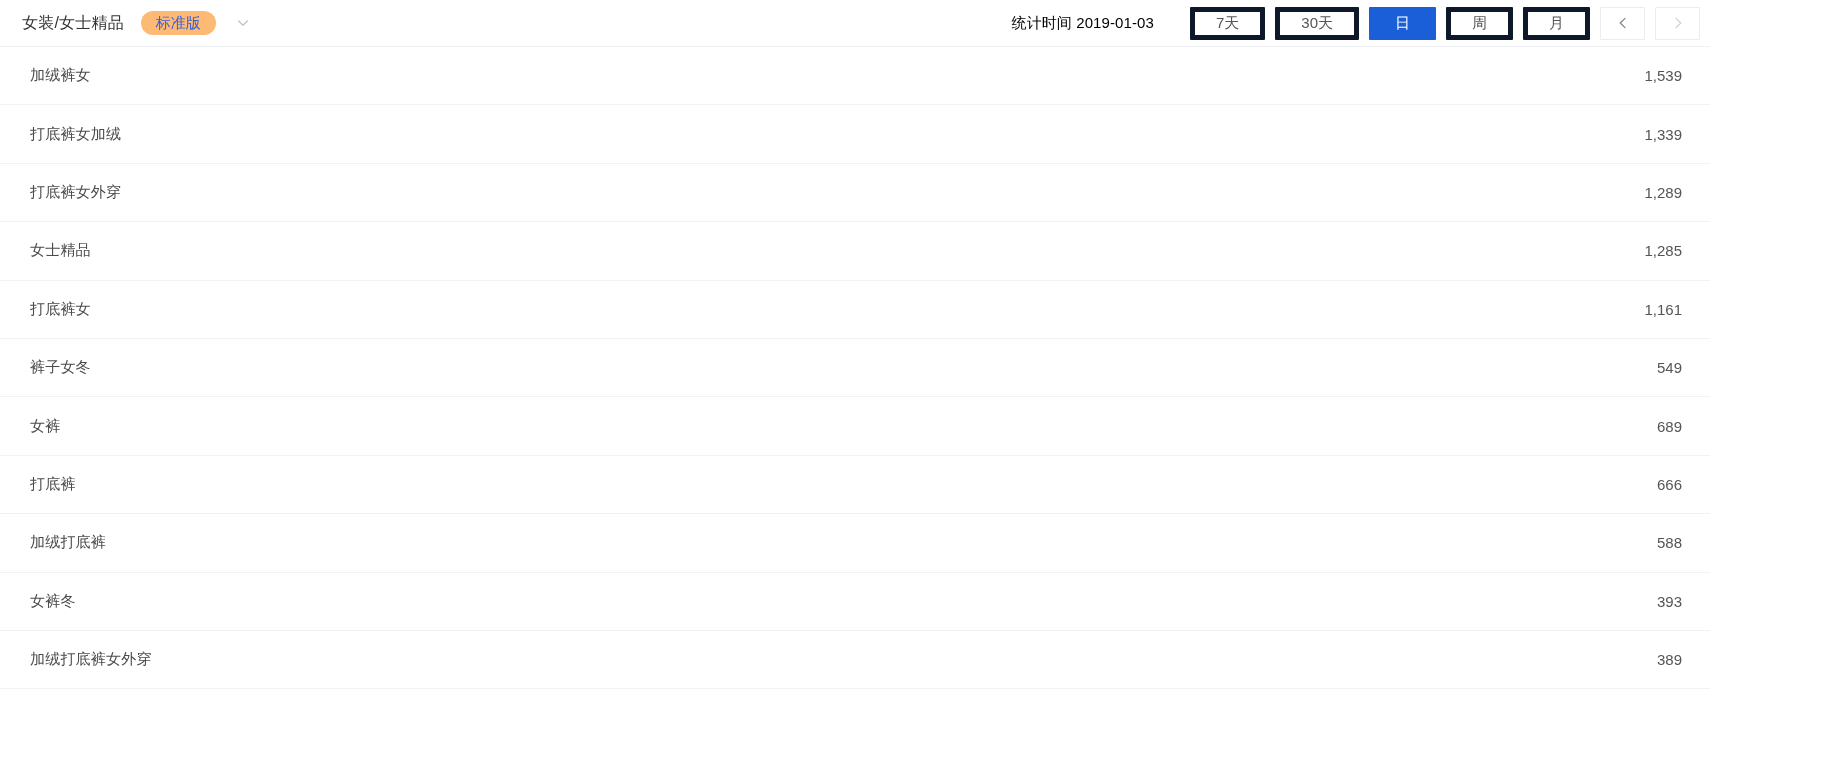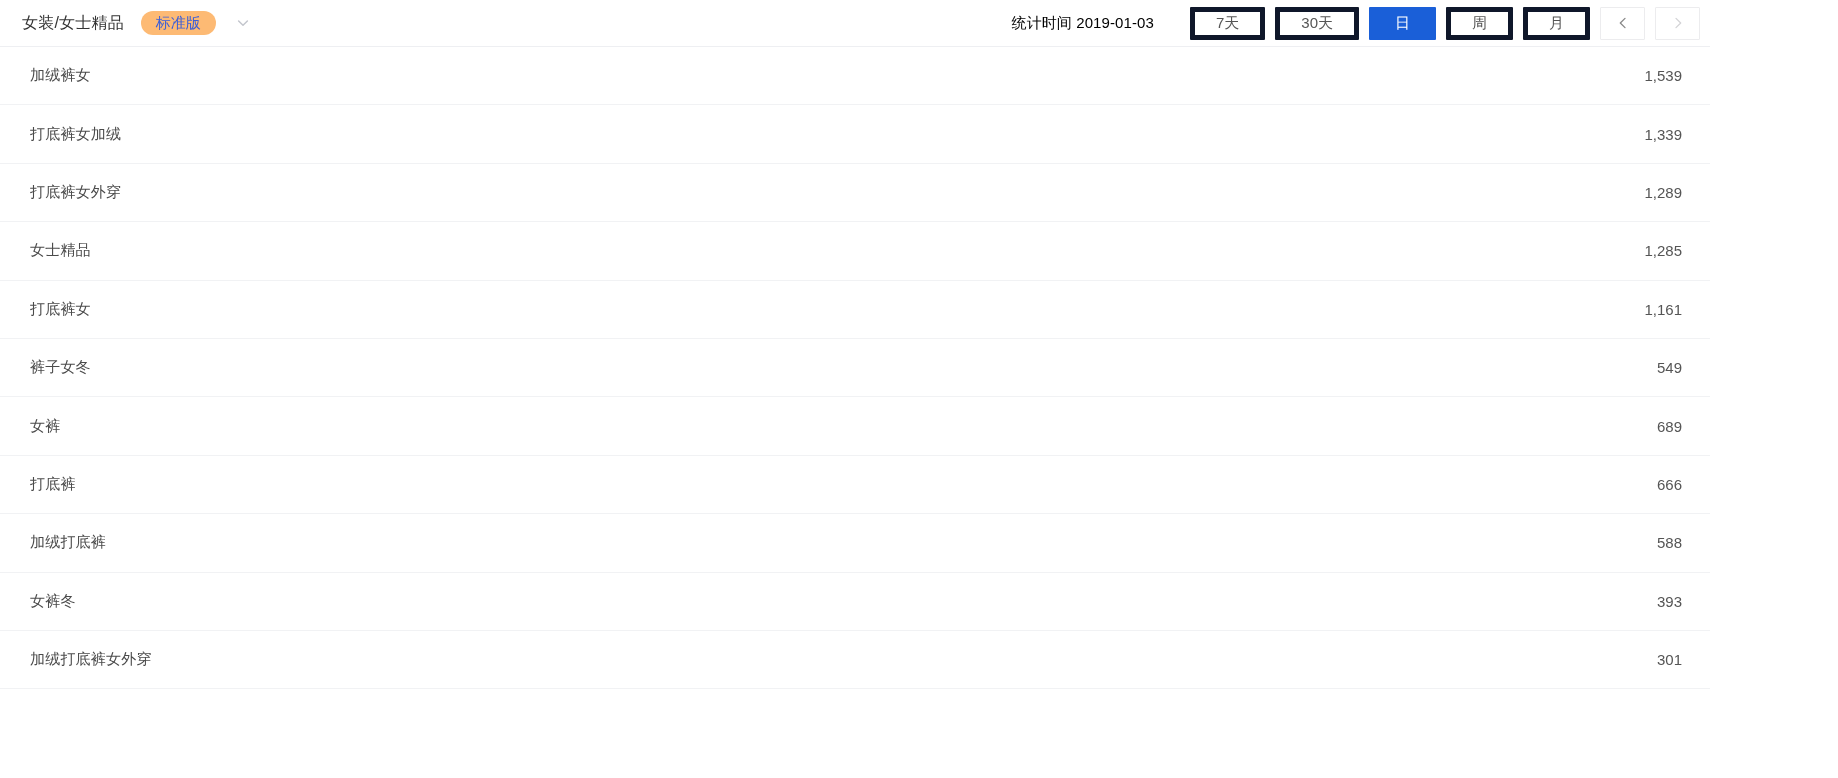--- a/index.html
+++ b/index.html
@@ -248,18 +248,18 @@
     <div class="kw-row">
       <span class="kw-name">加绒打底裤</span>
       <span class="kw-value">588</span>
     </div>
     <div class="kw-row">
       <span class="kw-name">女裤冬</span>
       <span class="kw-value">393</span>
     </div>
     <div class="kw-row">
       <span class="kw-name">加绒打底裤女外穿</span>
-      <span class="kw-value">301</span>
+      <span class="kw-value">389</span>
     </div>
 
   </div>
 
 </div>
 
 </body></html>

